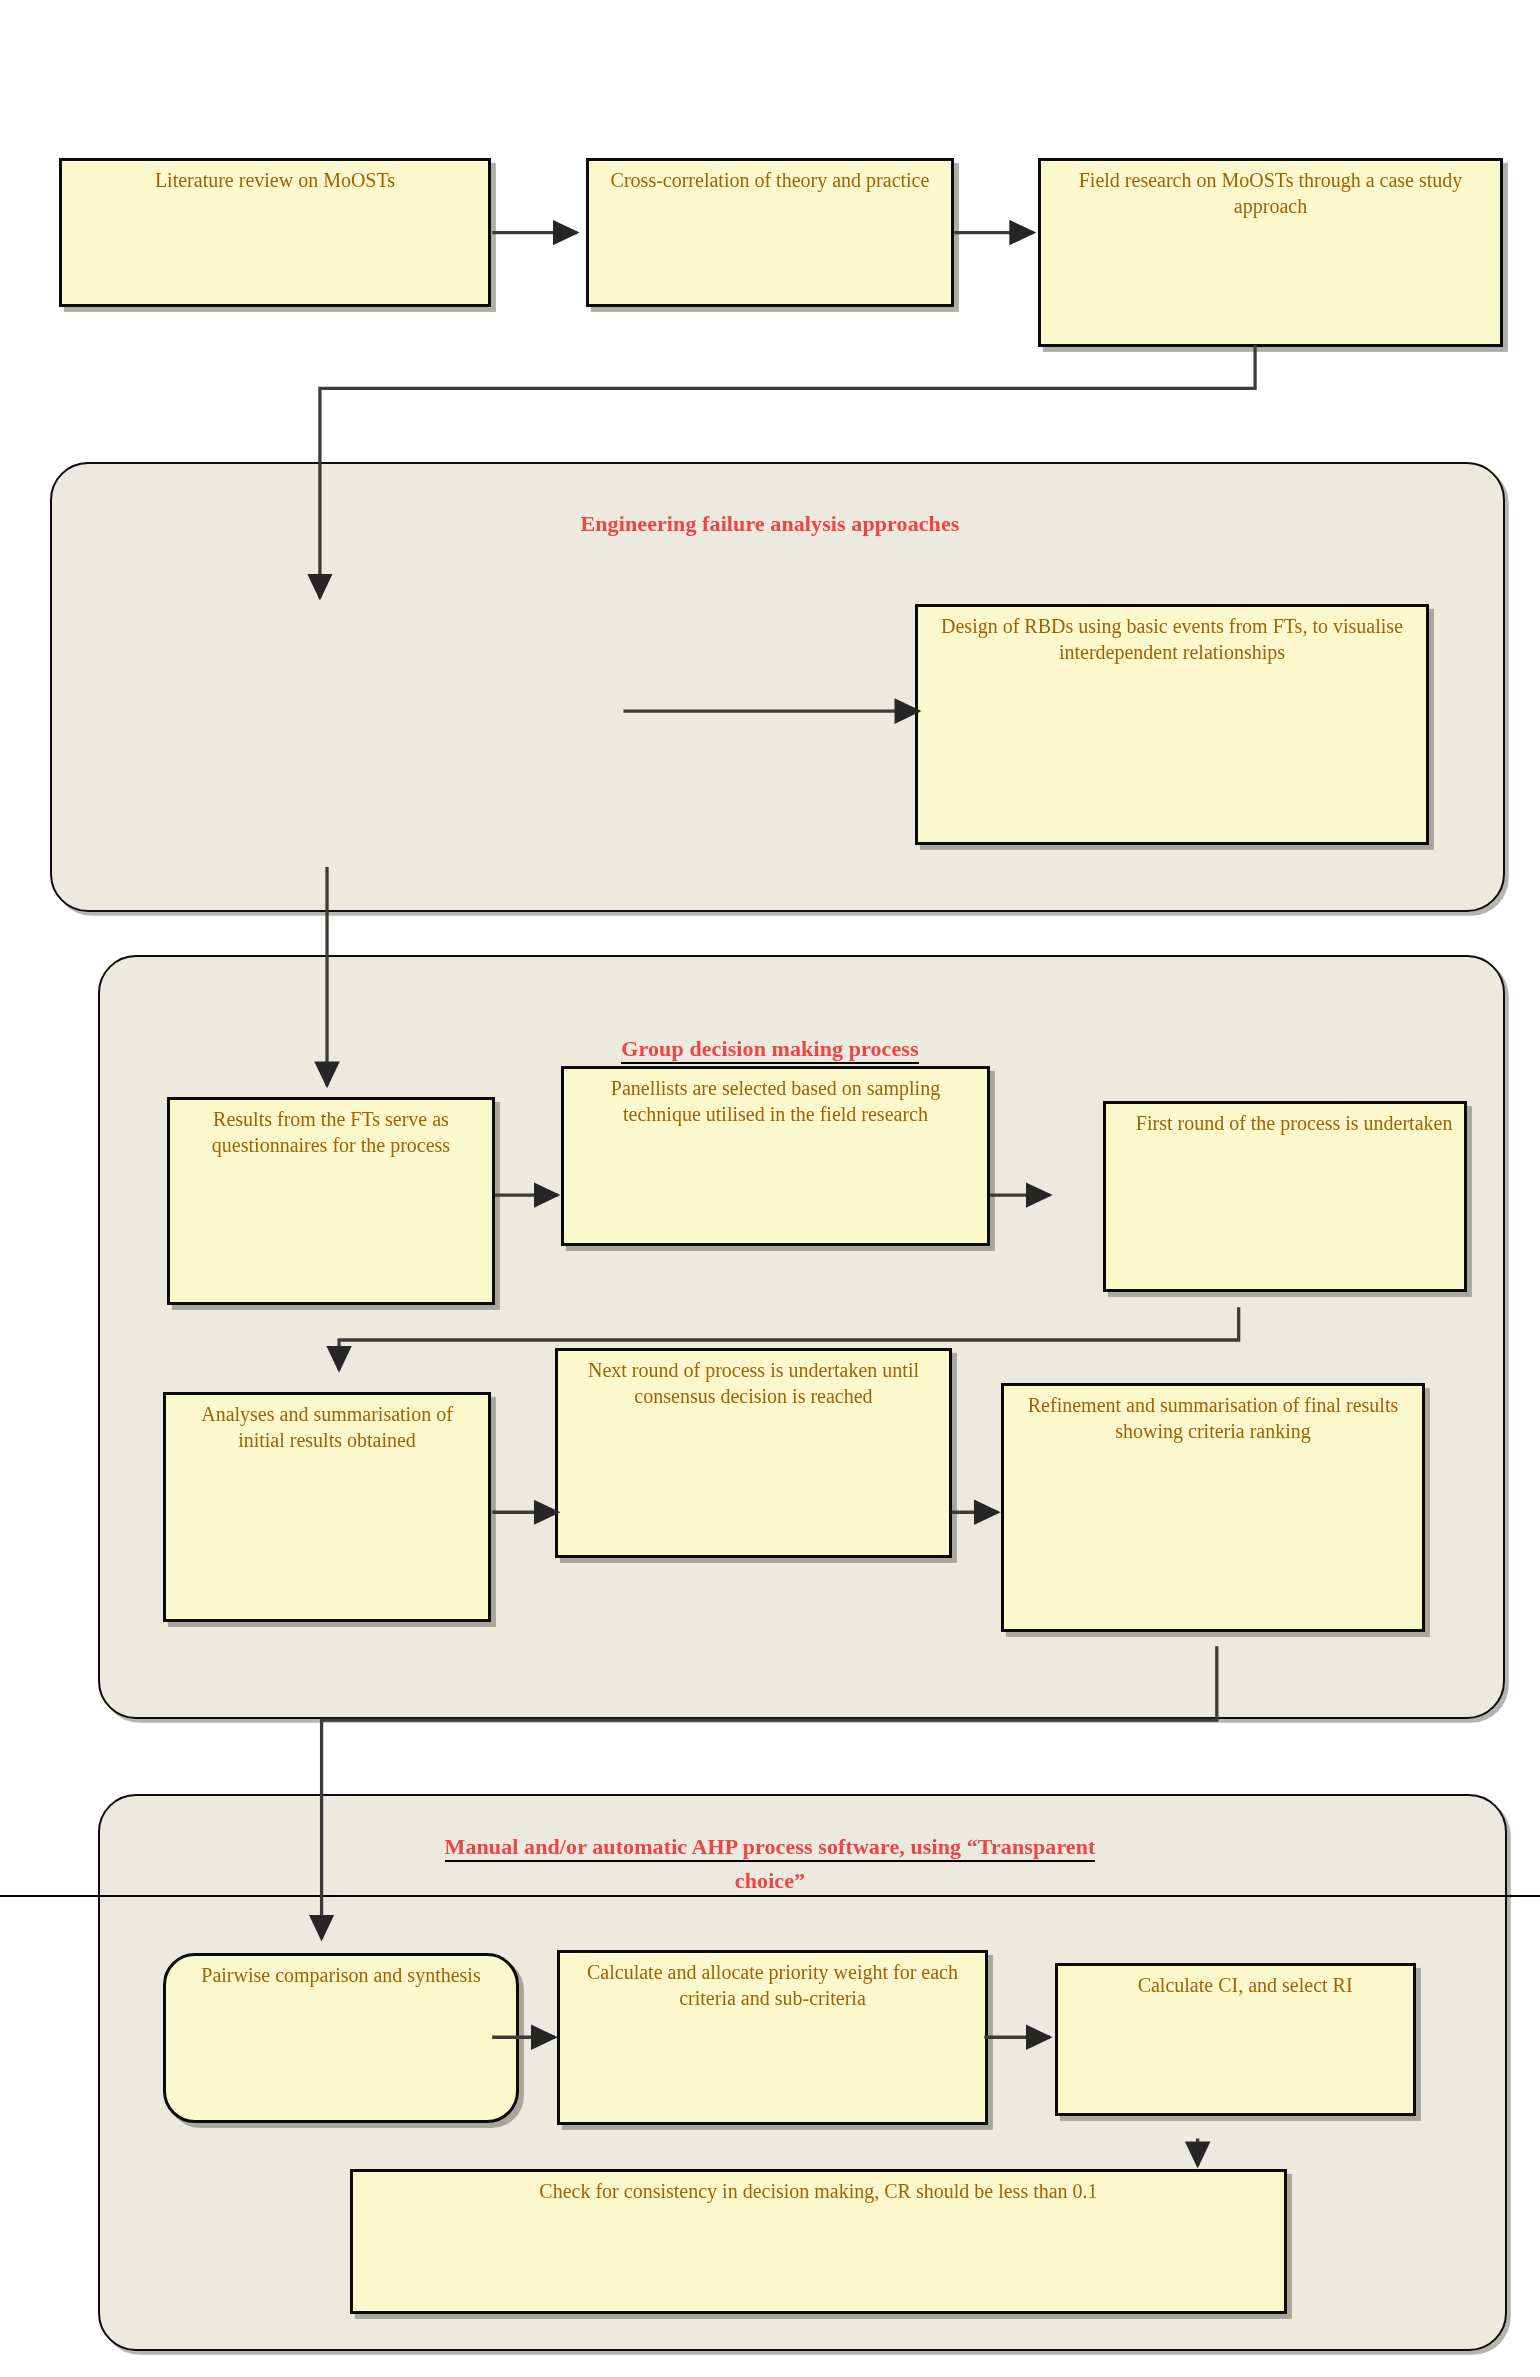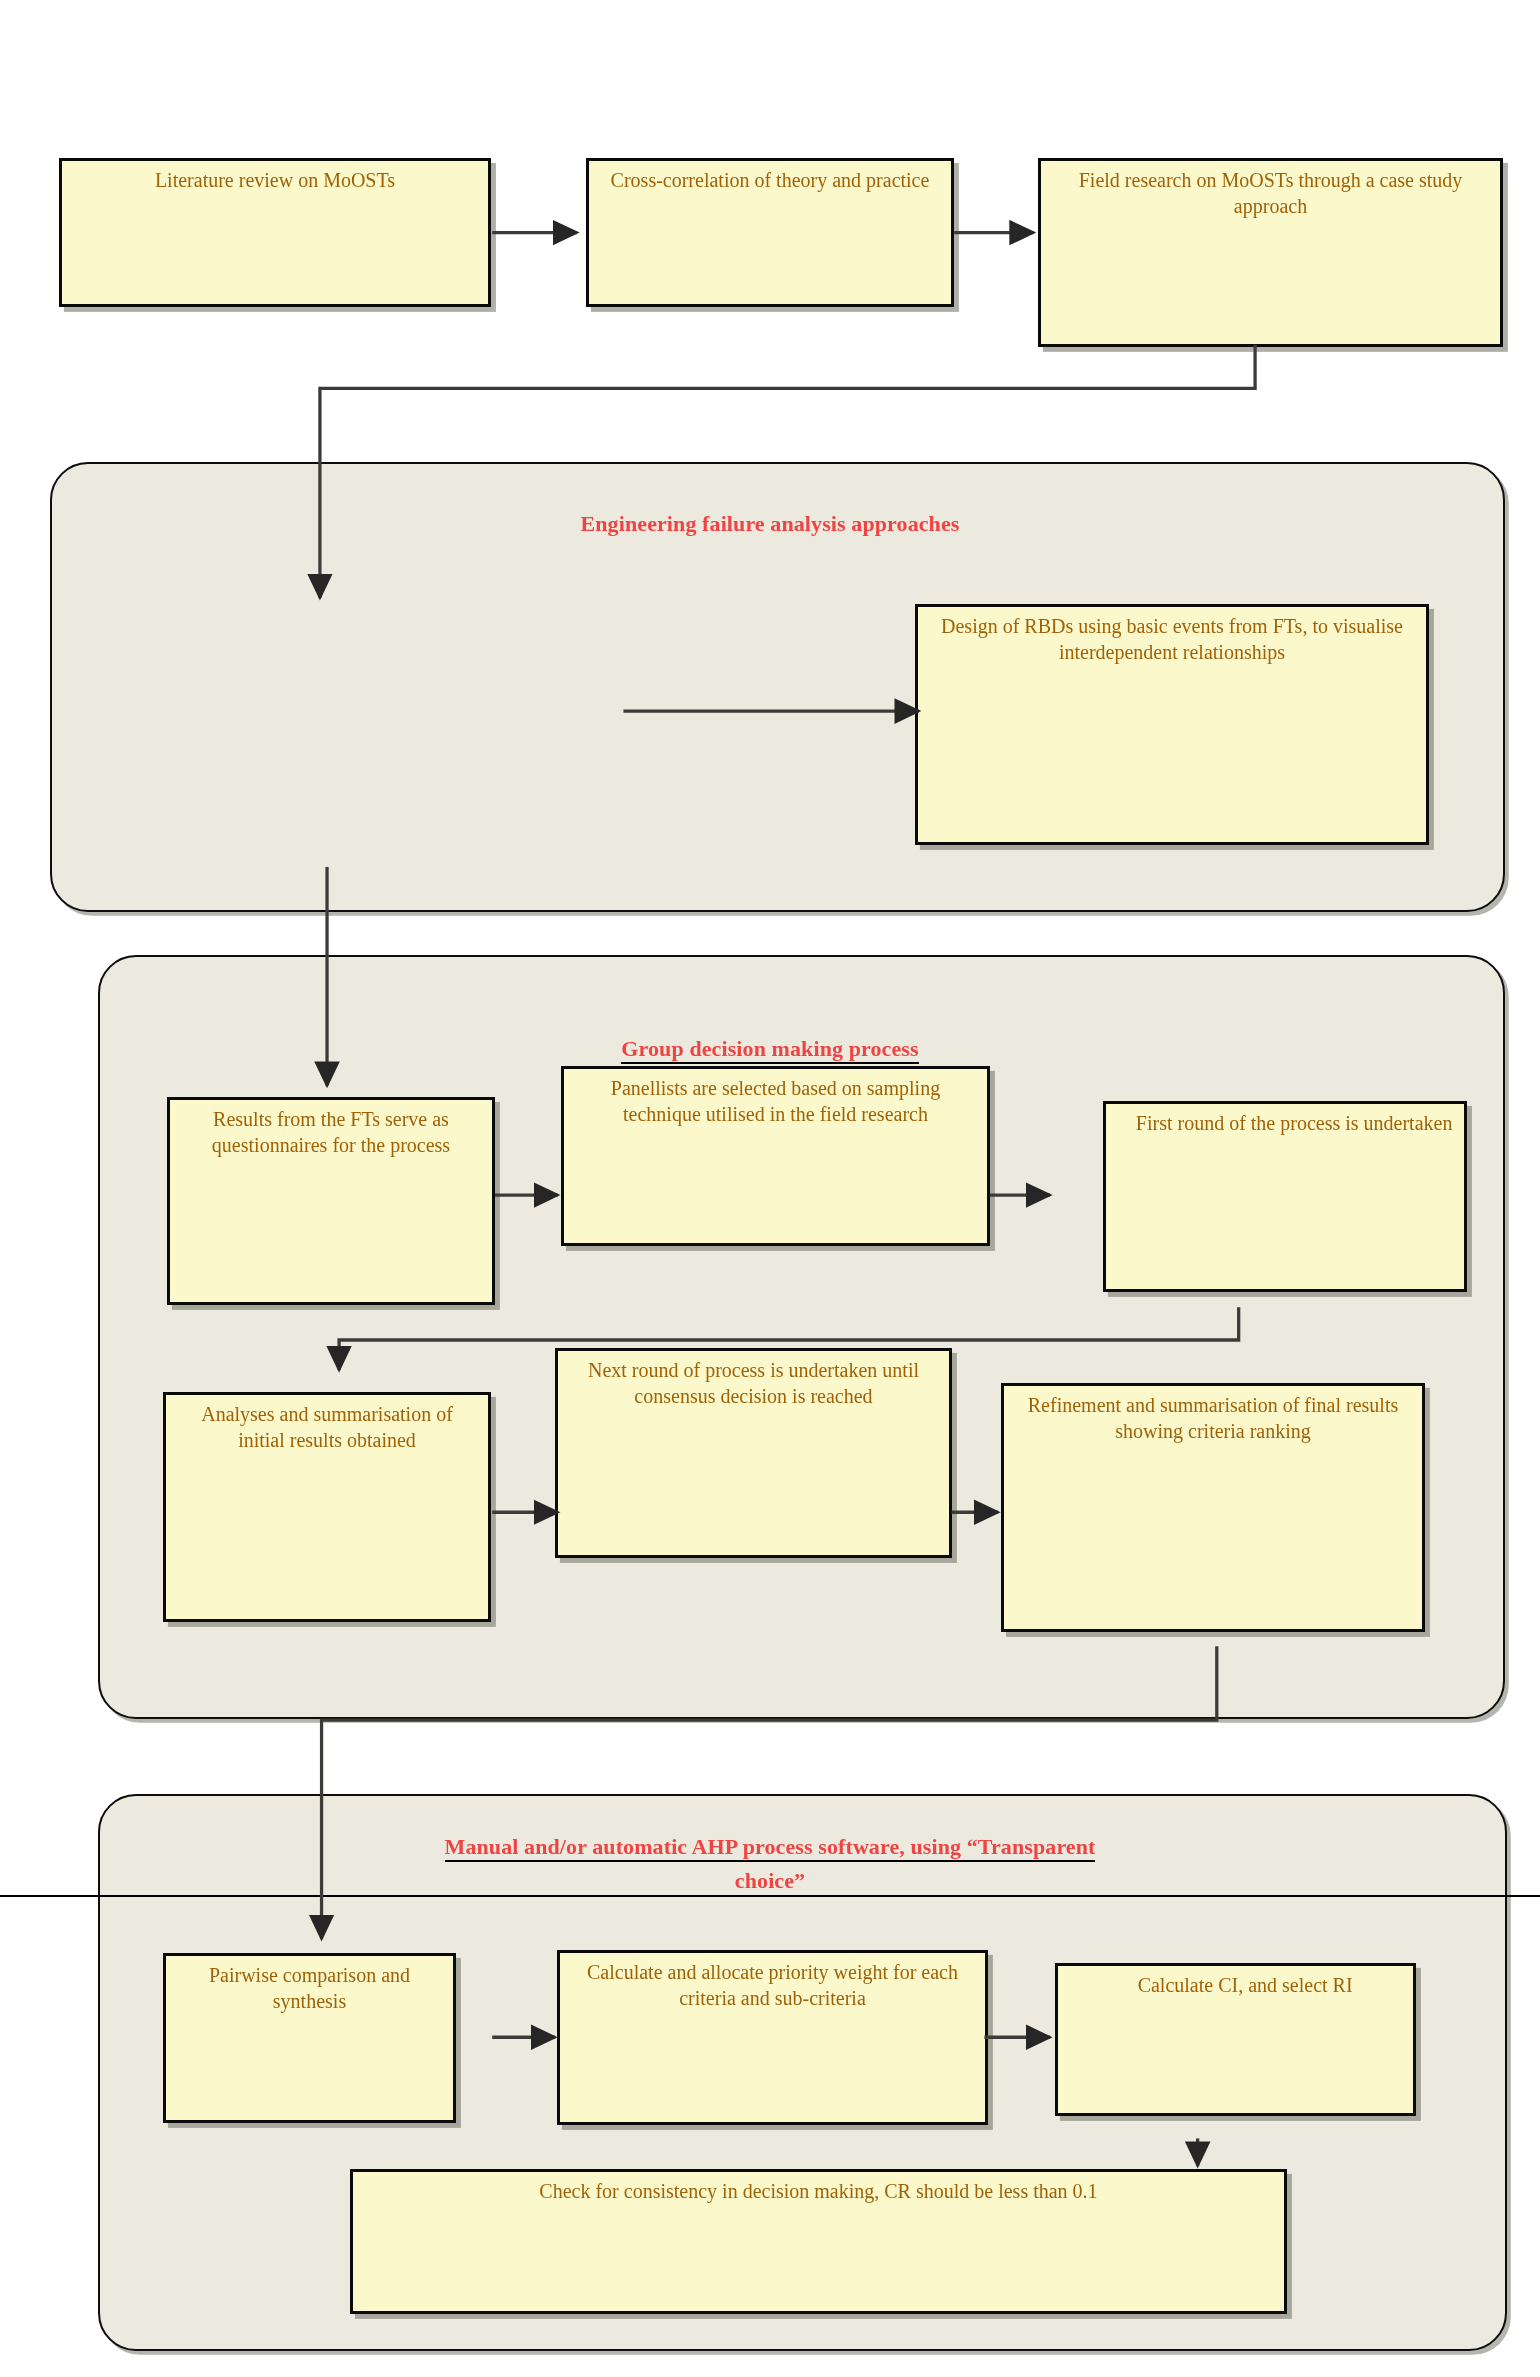--- a/index.html
+++ b/index.html
@@ -156,21 +156,21 @@
   <div class="node" style="left:1001px; top:1383px; width:424px; height:249px;">
     <span>Refinement and summarisation of final results showing criteria ranking</span>
   </div>
 
   <div class="group" style="left:98px; top:1794px; width:1405px; height:553px;"></div>
   <div class="group-title underlined" style="top:1834px;">
     <span>Manual and/or automatic AHP process software, using “Transparent</span>
     <span class="l2">choice”</span>
   </div>
 
-  <div class="node" style="left:163px; top:1953px; width:293px; height:170px;">
+  <div class="node" style="left:163px; top:1953px; width:356px; height:170px;border-radius:32px;">
     <span>Pairwise comparison and synthesis</span>
   </div>
 
   <div class="node" style="left:557px; top:1950px; width:431px; height:175px;">
     <span>Calculate and allocate priority weight for each criteria and sub-criteria</span>
   </div>
 
   <div class="node" style="left:1055px; top:1963px; width:361px; height:153px;padding-left:29px;">
     <span>Calculate CI, and select RI</span>
   </div>

